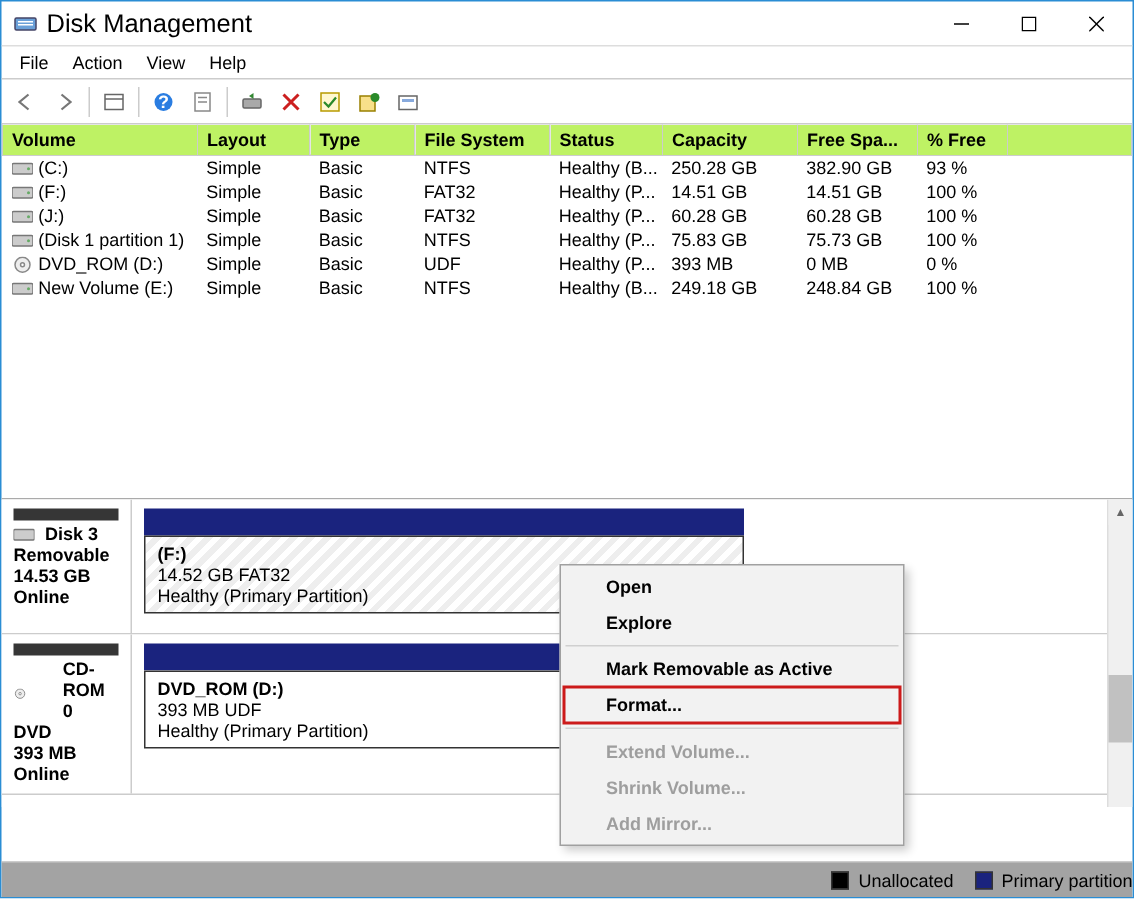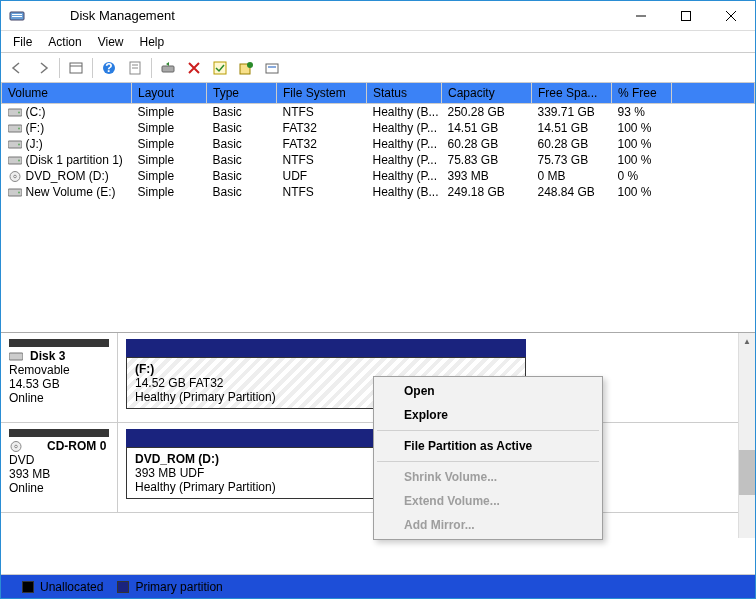--- a/index.html
+++ b/index.html
@@ -1,40 +1,40 @@
 <!DOCTYPE html>
 <html><head>
 <meta charset="utf-8">
 <style>
   * { box-sizing: border-box; font-family: "Segoe UI", Tahoma, sans-serif; font-size: 12px; }
   body { margin: 0; background: #fff; }
   .window { width: 756px; height: 599px; border: 1px solid #2a8dd4; position: relative; overflow: hidden; background: #fff; }
   .titlebar { height: 30px; display: flex; align-items: center; padding: 0 2px 0 8px; border-bottom: 1px solid #ddd; }
   .titlebar .icon { width: 16px; height: 16px; margin-right: 6px; }
-  .titlebar .title { flex: 1; font-size: 13px; margin-left: 39px; }
+  .titlebar .title { flex: 1; font-size: 17px; }
   .winbtns { display: flex; }
   .winbtn { width: 45px; height: 29px; display: flex; align-items: center; justify-content: center; }
   .winbtn svg { width: 10px; height: 10px; }
   .menubar { height: 22px; display: flex; align-items: center; padding: 0 4px; border-bottom: 1px solid #ccc; }
   .menubar .mi { padding: 3px 8px; }
   .toolbar { height: 30px; display: flex; align-items: center; padding: 2px 4px; border-bottom: 1px solid #ccc; gap: 2px; }
   .tbtn { width: 24px; height: 24px; display: flex; align-items: center; justify-content: center; border: 1px solid transparent; }
   .tsep { width: 1px; height: 20px; background: #ccc; margin: 0 2px; }
   .grid { width: 100%; border-collapse: collapse; table-layout: fixed; }
-  .grid th { background: #3b82f6; border: 1px solid #ccc; border-top: none; text-align: left; padding: 3px 6px; font-weight: normal; position: relative; }
+  .grid th { background: #bef264; border: 1px solid #ccc; border-top: none; text-align: left; padding: 3px 6px; font-weight: bold; position: relative; }
   .grid td { padding: 1px 6px; white-space: nowrap; overflow: hidden; text-overflow: clip; }
   .voltop { height: 250px; overflow: auto; border-bottom: 1px solid #aaa; }
   .volbot { height: 205px; overflow: auto; background: #fff; position: relative; }
   .diskrow { display: flex; border-bottom: 1px solid #ccc; background: #fff; }
-  .diskleft { width: 117px; border-right: 1px solid #ccc; padding: 6px 8px; }
+  .diskleft { width: 87px; border-right: 1px solid #ccc; padding: 6px 8px; font-weight: bold; }
   .diskleftbar { height: 8px; background: #888; width: 100%; margin-bottom: 2px; }
   .diskright { flex: 1; padding: 6px 8px; position: relative; }
   .partbar { height: 18px; background: #1a237e; width: 400px; }
   .partbox { width: 400px; border: 1px solid #333; padding: 4px 8px; margin-top: 0; background: repeating-linear-gradient(135deg,#fff,#fff 4px,#eee 4px,#eee 8px); }
-  .legend { position: absolute; bottom: 0; left: 0; right: 0; height: 24px; border-top: 1px solid #ccc; display: flex; align-items: center; padding: 0 21px; gap: 6px; background: #1d4ed8; }
+  .legend { position: absolute; bottom: 0; left: 0; right: 0; height: 24px; border-top: 1px solid #ccc; display: flex; align-items: center; padding: 0 0; gap: 6px; background: #a3a3a3; justify-content: flex-end; }
   .legendbox { width: 12px; height: 12px; display: inline-block; border: 1px solid #333; }
   .scrollbar { position: absolute; right: 0; top: 0; bottom: 0; width: 17px; background: #f0f0f0; border-left: 1px solid #ddd; }
   .scrollbtn { height: 17px; background: #f0f0f0; display: flex; align-items: center; justify-content: center; font-size: 8px; color: #666; }
   .scrollthumb { background: #c1c1c1; }
   .context { position: absolute; background: #f2f2f2; border: 1px solid #a0a0a0; box-shadow: 3px 3px 6px rgba(0,0,0,0.2); padding: 2px; z-index: 100; width: 230px; }
   .ctxitem { padding: 5px 30px 5px 28px; font-weight: bold; }
   .ctxitem.disabled { color: #9e9e9e; }
   .ctxitem.hl { outline: 2px solid #cc1a1a; outline-offset: -1px; }
   .ctxsep { height: 1px; background: #d0d0d0; margin: 3px 1px; }
   .volicon { display:inline-block; width:14px; height:11px; vertical-align:middle; margin-right:4px; }
@@ -174,21 +174,21 @@
           <tr>
             <td><span class="volicon"><svg viewBox="0 0 14 11">
                   <rect x="0" y="2" width="14" height="7" rx="1" fill="#ccc" stroke="#777"></rect>
                   <circle cx="11" cy="5.5" r="1" fill="#6a6"></circle>
                 </svg></span>(C:)</td>
             <td>Simple</td>
             <td>Basic</td>
             <td>NTFS</td>
             <td>Healthy (B...</td>
             <td>250.28 GB</td>
-            <td>339.71 GB</td>
+            <td>382.90 GB</td>
             <td>93 %</td>
             <td></td>
           </tr>
           <tr>
             <td><span class="volicon"><svg viewBox="0 0 14 11">
                   <rect x="0" y="2" width="14" height="7" rx="1" fill="#ccc" stroke="#777"></rect>
                   <circle cx="11" cy="5.5" r="1" fill="#6a6"></circle>
                 </svg></span>(F:)</td>
             <td>Simple</td>
             <td>Basic</td>
@@ -318,21 +318,22 @@
     <span class="legendbox" style="background:#000"></span>
     <span>Unallocated</span>
     <span class="legendbox" style="background:#1a237e;margin-left:8px"></span>
     <span>Primary partition</span>
   </div>
 
   <div class="context" style="left:372px; top:375px;">
     <div class="ctxitem">Open</div>
     <div class="ctxitem">Explore</div>
     <div class="ctxsep"></div>
-    <div class="ctxitem">File Partition as Active</div>
+    <div class="ctxitem">Mark Removable as Active</div>
+    <div class="ctxitem hl">Format...</div>
     <div class="ctxsep"></div>
+    <div class="ctxitem disabled">Extend Volume...</div>
     <div class="ctxitem disabled">Shrink Volume...</div>
-    <div class="ctxitem disabled">Extend Volume...</div>
     <div class="ctxitem disabled">Add Mirror...</div>
 
   </div>
 
 </div>
 
 </body></html>

